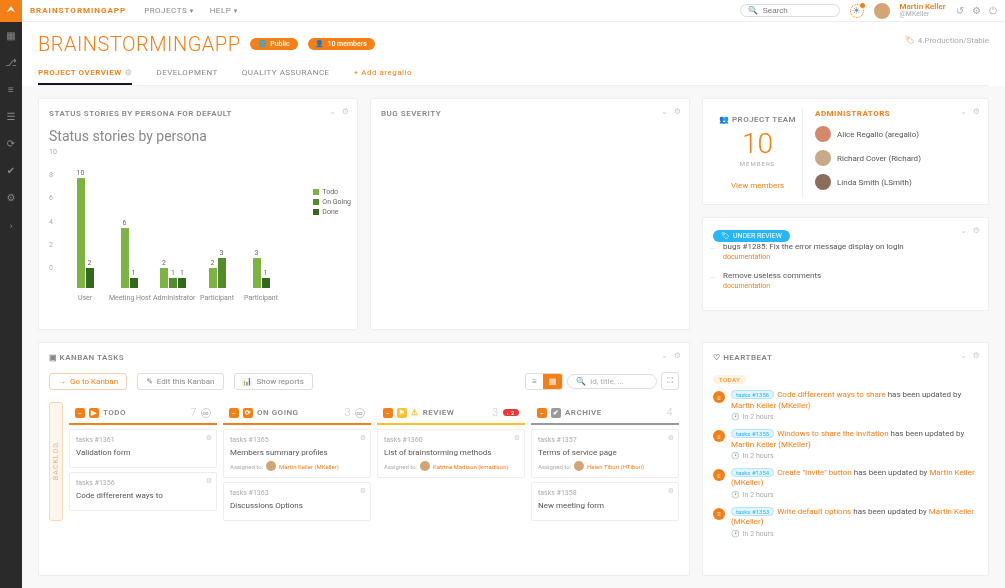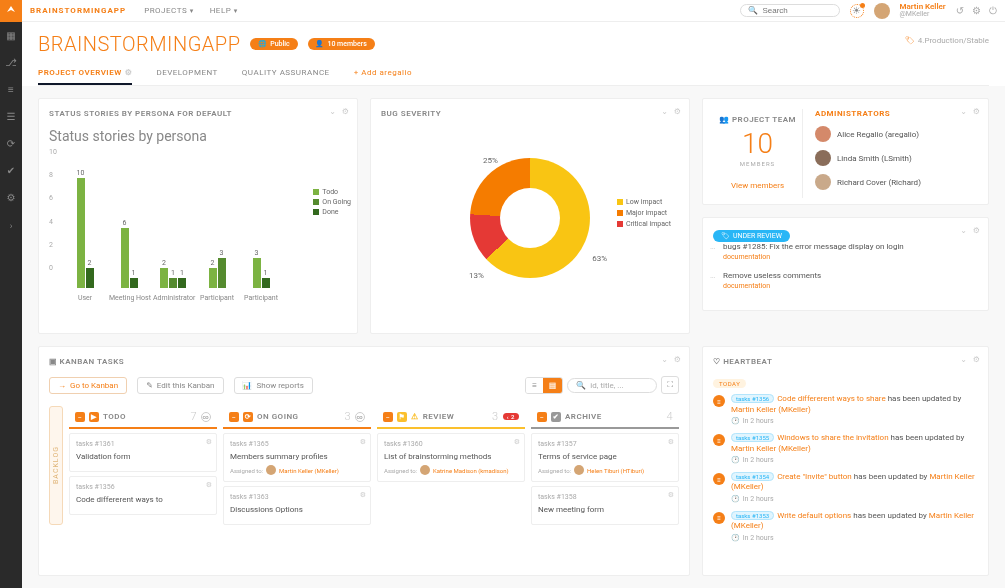--- a/index.html
+++ b/index.html
@@ -294,40 +294,20 @@
           </div>
         </div>
       </div>
 
       <div class="card">
         <div class="card-actions">
             <span>⌄</span>
             <span>⚙</span>
           </div>
         <div class="card-header">BUG SEVERITY</div>
-        <div class="donut-wrap">
-          <div class="donut-lbl d-25">25%</div>
-          <div class="donut-lbl d-13">13%</div>
-          <div class="donut"></div>
-          <div class="donut-lbl d-63">63%</div>
-          <div class="donut-legend">
-            <div>
-                <span class="leg-sq" style="background:#f9c513"></span>
-                <span>Low impact</span>
-              </div>
-            <div>
-                <span class="leg-sq" style="background:#f57c00"></span>
-                <span>Major impact</span>
-              </div>
-            <div>
-                <span class="leg-sq" style="background:#e53935"></span>
-                <span>Critical impact</span>
-              </div>
-          </div>
-        </div>
       </div>
 
       <div class="right-col">
         <div class="card team-card" style="padding:10px 10px 6px">
           <div class="card-actions">
               <span>⌄</span>
               <span>⚙</span>
             </div>
           <div class="team-left">
             <div class="card-header" style="justify-content:center;margin-bottom:6px"><span>👥</span>&nbsp;<span>PROJECT TEAM</span></div>
@@ -335,26 +315,26 @@
             <div class="team-count-label">MEMBERS</div>
             <div class="team-view">View members</div>
           </div>
           <div class="team-right">
             <div class="hdr">ADMINISTRATORS</div>
             <div class="team-member">
                 <span class="tm-avatar" style="background:#d4896a"></span>
                 <span>Alice Regalio (aregalio)</span>
               </div>
             <div class="team-member">
+                <span class="tm-avatar" style="background:#c9a98a"></span>
+                <span>Richard Cover (Richard)</span>
+              </div>
+            <div class="team-member">
                 <span class="tm-avatar" style="background:#8a6d5a"></span>
                 <span>Linda Smith (LSmith)</span>
-              </div>
-            <div class="team-member">
-                <span class="tm-avatar" style="background:#c9a98a"></span>
-                <span>Richard Cover (Richard)</span>
               </div>
           </div>
         </div>
 
         <div class="card">
           <div class="card-actions">
               <span>⌄</span>
               <span>⚙</span>
             </div>
           <span class="review-badge">

